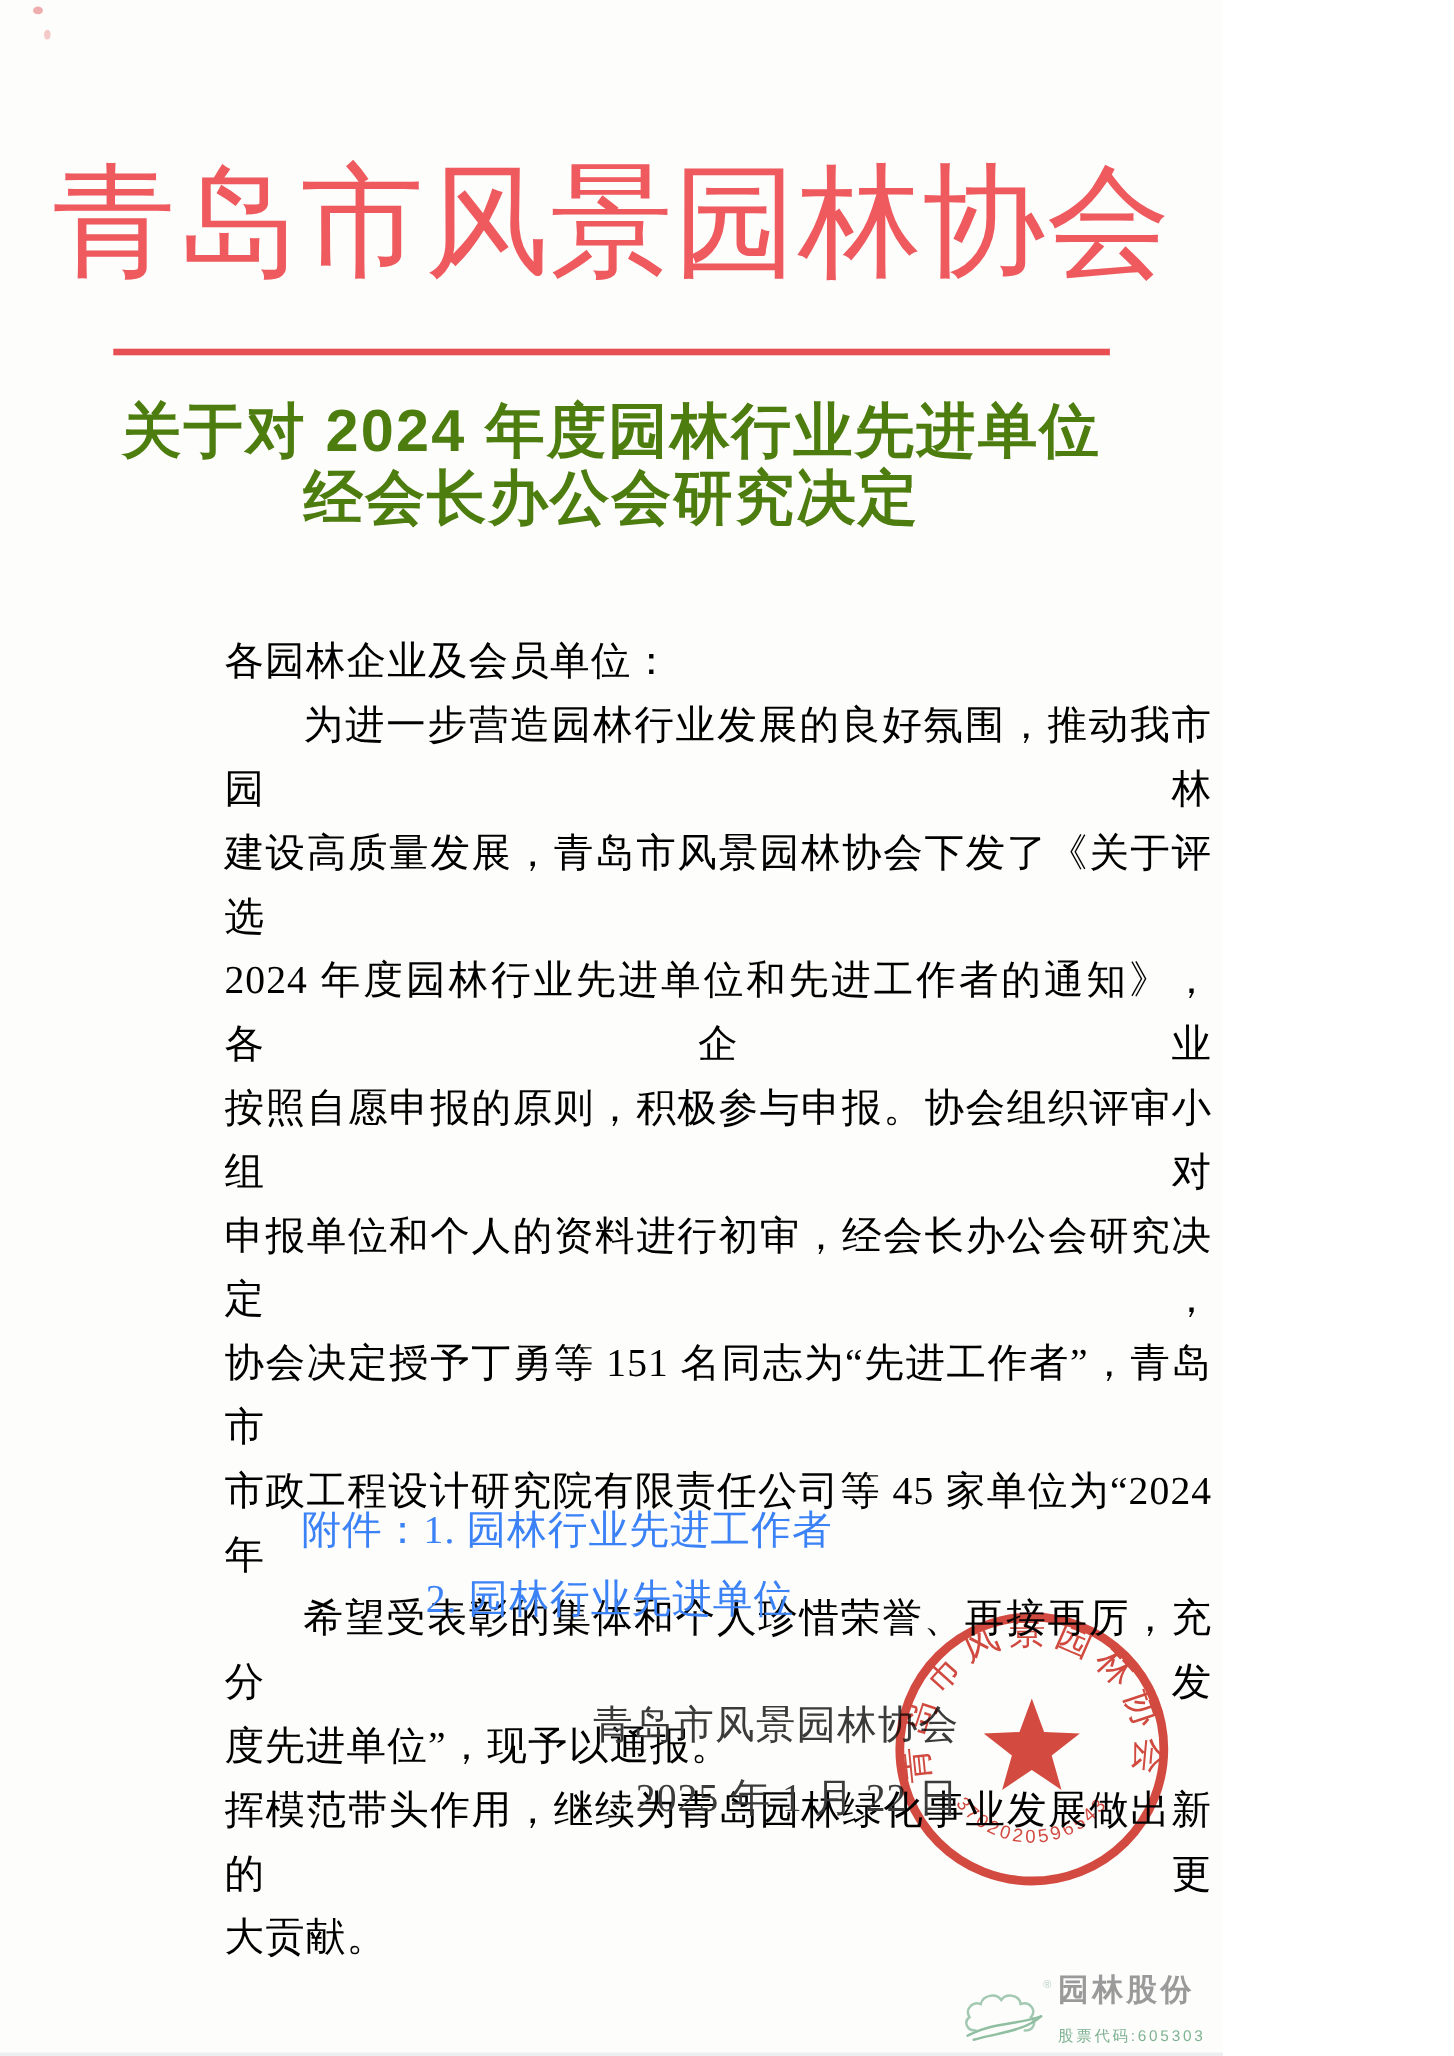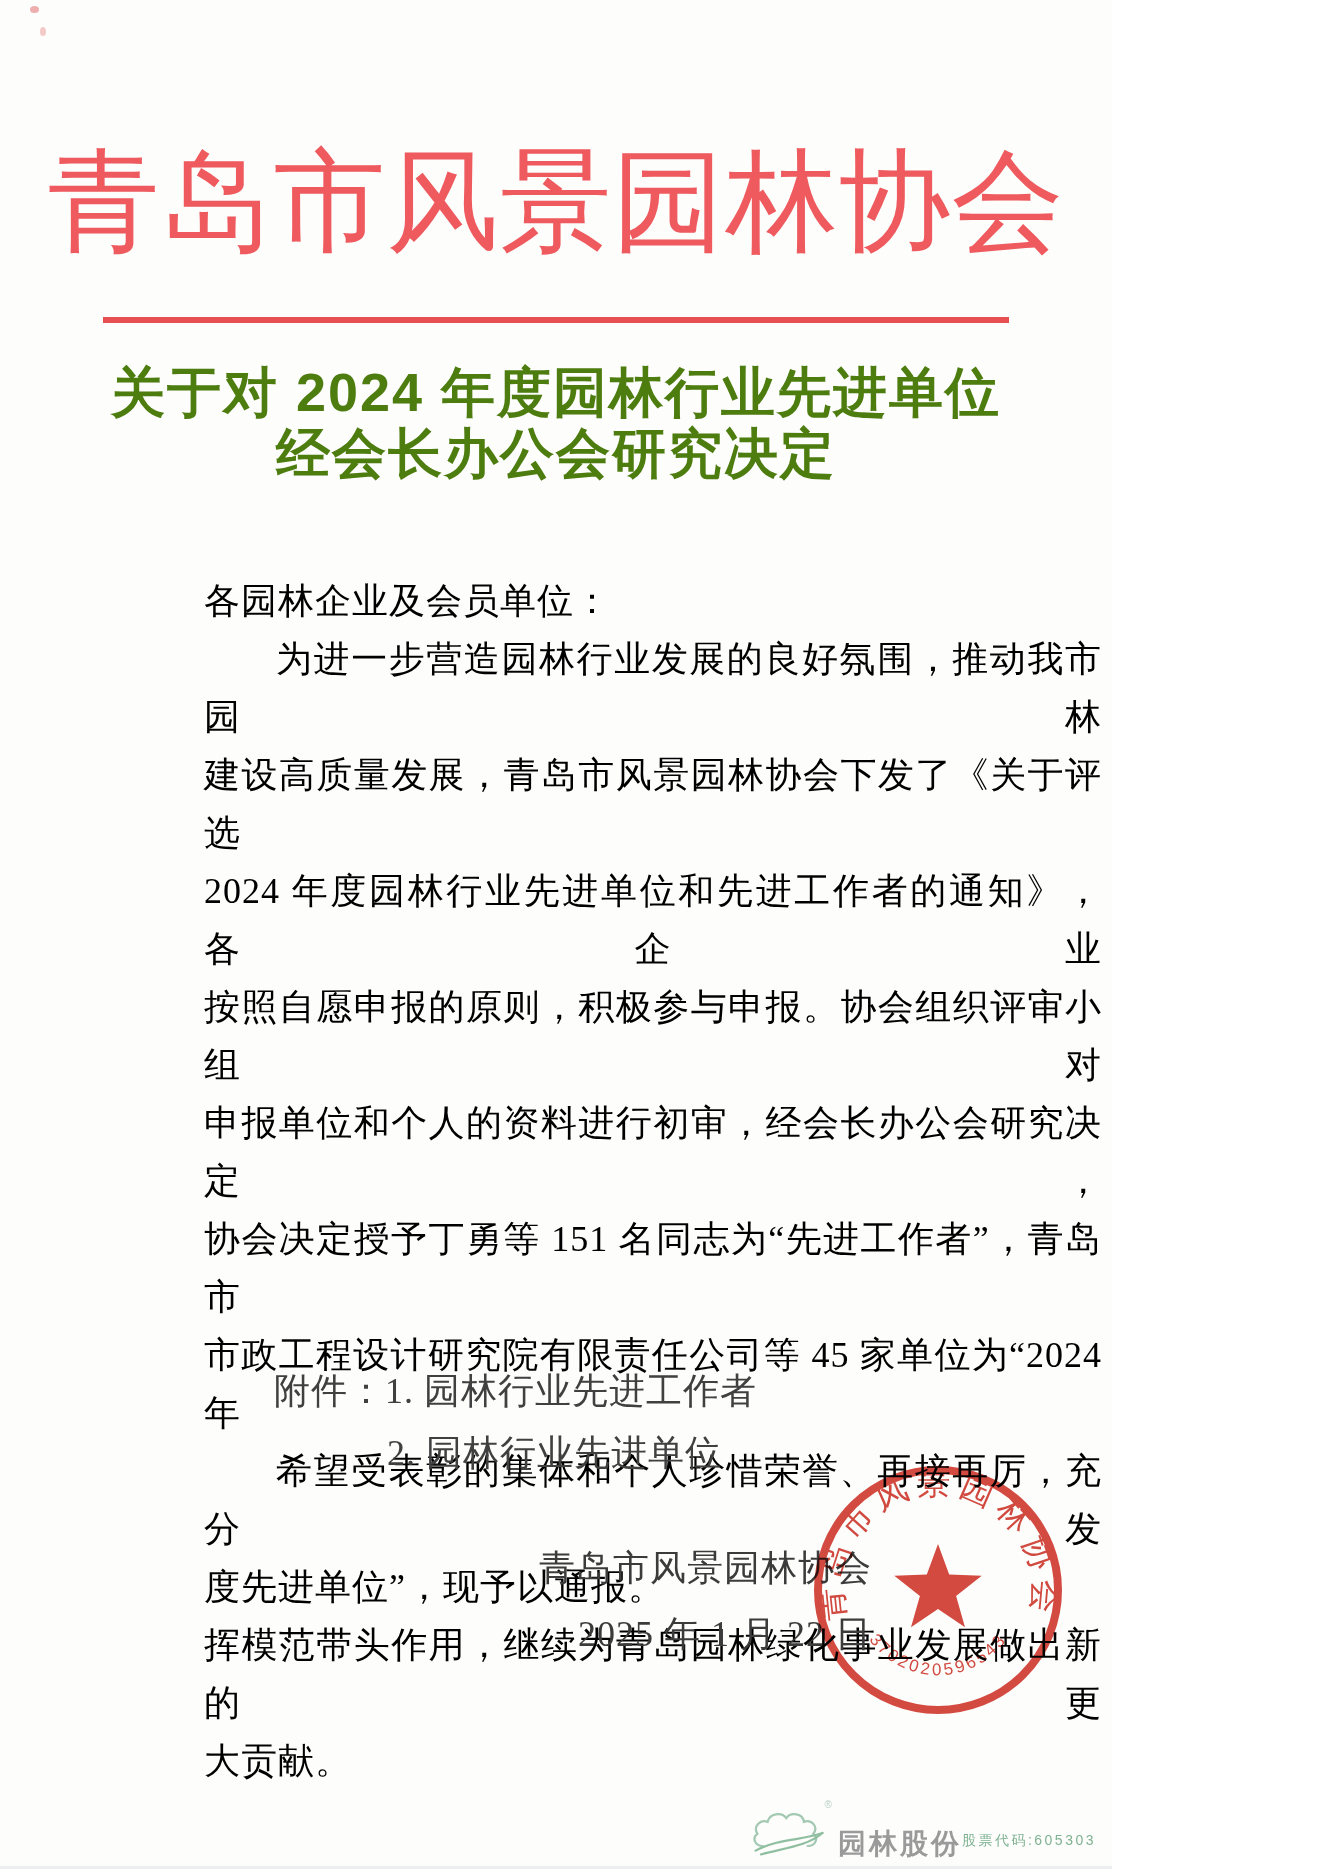--- a/index.html
+++ b/index.html
@@ -41,21 +41,21 @@
     color:#000000;
     letter-spacing:1px;
   }
   .line{white-space:nowrap;}
   .line.fill{white-space:normal;text-align:justify;text-align-last:justify;}
   .line.indent{padding-left:72px;}
   .line.fill.indent{padding-left:0;text-indent:72px;}
   
   .attachments{
     position:absolute;top:1360px;left:274px;
-    font-size:36px;line-height:62px;letter-spacing:1px;color:#404040;
+    font-size:36px;line-height:62px;letter-spacing:1px;color:#3b82f6;
   }
   .attachments .att-item2{padding-left:113px;}
   
   .sig-org,.sig-date{
     position:absolute;right:240px;
     font-size:36px;line-height:40px;letter-spacing:1px;
     color:#3b3b3b;white-space:nowrap;text-align:right;
   }
   .sig-org{top:1548px;}
   .sig-date{top:1614px;}
@@ -68,26 +68,26 @@
   .footer{
     position:absolute;right:16px;bottom:10px;
     display:flex;align-items:flex-end;gap:10px;
     font-family:"Liberation Sans","DejaVu Sans",sans-serif;
   }
   .cloud-wrap{position:relative;width:78px;height:52px;}
   .cloud-wrap .tm{
     position:absolute;top:-8px;right:-4px;
     font-size:10px;color:#b7d2c2;
   }
-  .brand-block{display:flex;align-items:flex-start;}
+  .brand-block{display:flex;flex-direction:column;align-items:flex-start;}
   .brand-name{
     font-size:28px;font-weight:700;color:#9a9a9a;letter-spacing:3px;line-height:30px;
   }
   .stock-code{
-    font-size:14px;color:#7fb292;letter-spacing:2.5px;line-height:18px;margin-top:2px;
+    font-size:14px;color:#7fb292;letter-spacing:2.5px;line-height:18px;margin-top:17px;
   }
   .bottom-edge{
     position:absolute;left:0;right:0;bottom:0;height:3px;background:#e4e7ea;opacity:.7;
   }
   
   .speck{position:absolute;border-radius:50%;}
   .speck.red1{left:30px;top:6px;width:9px;height:7px;background:#e89a99;opacity:.8;}
   .speck.red2{left:40px;top:27px;width:6px;height:9px;background:#eeb4b2;opacity:.7;}
   .smudge1{position:absolute;left:1288px;top:398px;width:16px;height:9px;background:#d3d7db;opacity:.55;border-radius:3px;}
   .smudge2{position:absolute;left:1300px;top:428px;width:10px;height:26px;background:#d9dde0;opacity:.5;border-radius:4px;}

